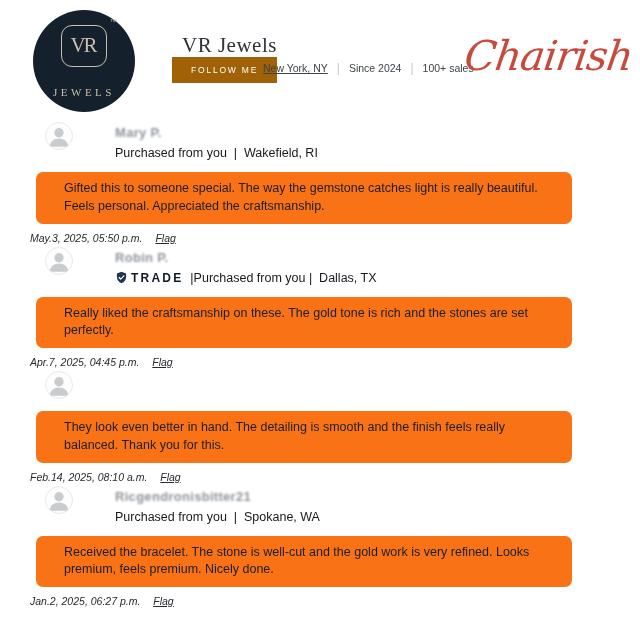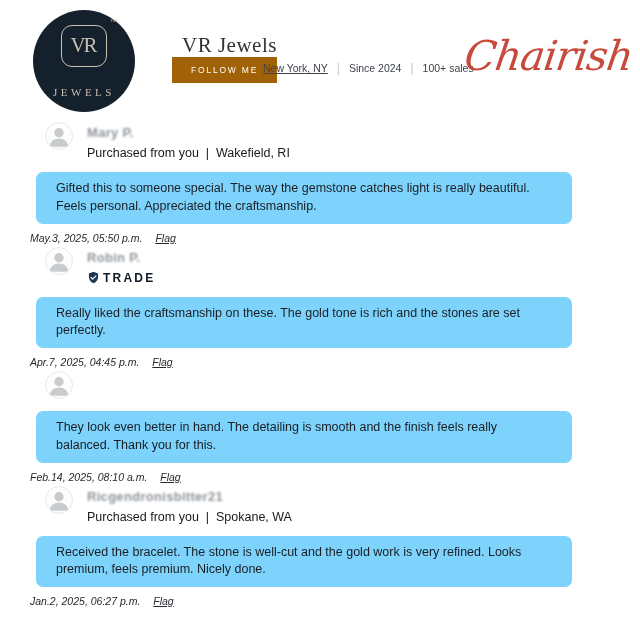--- a/index.html
+++ b/index.html
@@ -60,21 +60,21 @@
     font-family: "DejaVu Serif", serif; font-style: italic;
     font-size: 41px; color: #c74a3c;
     transform: skewX(-8deg); letter-spacing: -1px;
     cursor: pointer;
   }
 
   
   .reviews { padding-top: 1px; }
   .review { margin-bottom: 3px; }
 
-  .rev-head { display: flex; margin-left: 45px; }
+  .rev-head { display: flex; margin-left: 45px; gap: 28px; }
   .avatar {
     width: 28px; height: 28px; border-radius: 50%;
     background: #fdfdfd; border: 1px solid #e9e9e9;
     overflow: hidden; flex: none;
   }
   .avatar svg { display: block; width: 100%; height: 100%; }
   .rev-id { margin-left: 14px; padding-top: 3px; }
   .rev-name {
     font-size: 13px; font-weight: bold; color: #8f959b;
     filter: blur(1.2px); letter-spacing: 0.3px;
@@ -85,22 +85,22 @@
   }
   .trade-badge {
     display: inline-flex; align-items: center; gap: 3px;
     font-weight: bold; font-size: 12px; letter-spacing: 2.2px;
     color: #0f1b28; margin-right: 7px;
   }
   .trade-badge svg { display: block; }
 
   .rev-box {
     margin: 12px 0 0 36px; width: 536px;
-    background: #7dd3fc; border-radius: 7px;
-    padding: 8px 20px; min-height: 47px;
+    background: #f97316; border-radius: 7px;
+    padding: 8px 28px; min-height: 47px;
     display: flex; align-items: center;
   }
   .rev-box p { margin: 0; font-size: 12.5px; line-height: 1.42; color: #1a1e24; }
 
   .rev-date { margin: 8px 0 0 30px; font-size: 10.5px; color: #26292e; font-style: italic; }
   .rev-date .flag-link {
     color: #26292e; text-decoration: underline;
     margin-left: 10px; cursor: pointer;
   }
 </style>
@@ -170,20 +170,21 @@
       <div class="rev-id">
         <div class="rev-name">Robin P.</div>
         <div class="rev-meta">
           <span class="trade-badge">
             <svg width="13" height="13" viewBox="0 0 24 24">
               <path d="M12 1.5l8.5 3v6.5c0 5.2-3.5 9.3-8.5 11.5-5-2.2-8.5-6.3-8.5-11.5V4.5z" fill="#1c3652"></path>
               <path d="M7.5 12l3 3 6-6" fill="none" stroke="#ffffff" stroke-width="2.2" stroke-linecap="round" stroke-linejoin="round"></path>
             </svg>
             <span>TRADE</span>
           </span>
+          <span>|Purchased from you |  Dallas, TX</span>
         </div>
       </div>
     </div>
     <div class="rev-box">
       <p>Really liked the craftsmanship on these. The gold tone is rich and the stones are set perfectly.</p>
     </div>
     <div class="rev-date">
       <span>Apr.7, 2025, 04:45 p.m.</span>
       <a class="flag-link">Flag</a>
     </div>

